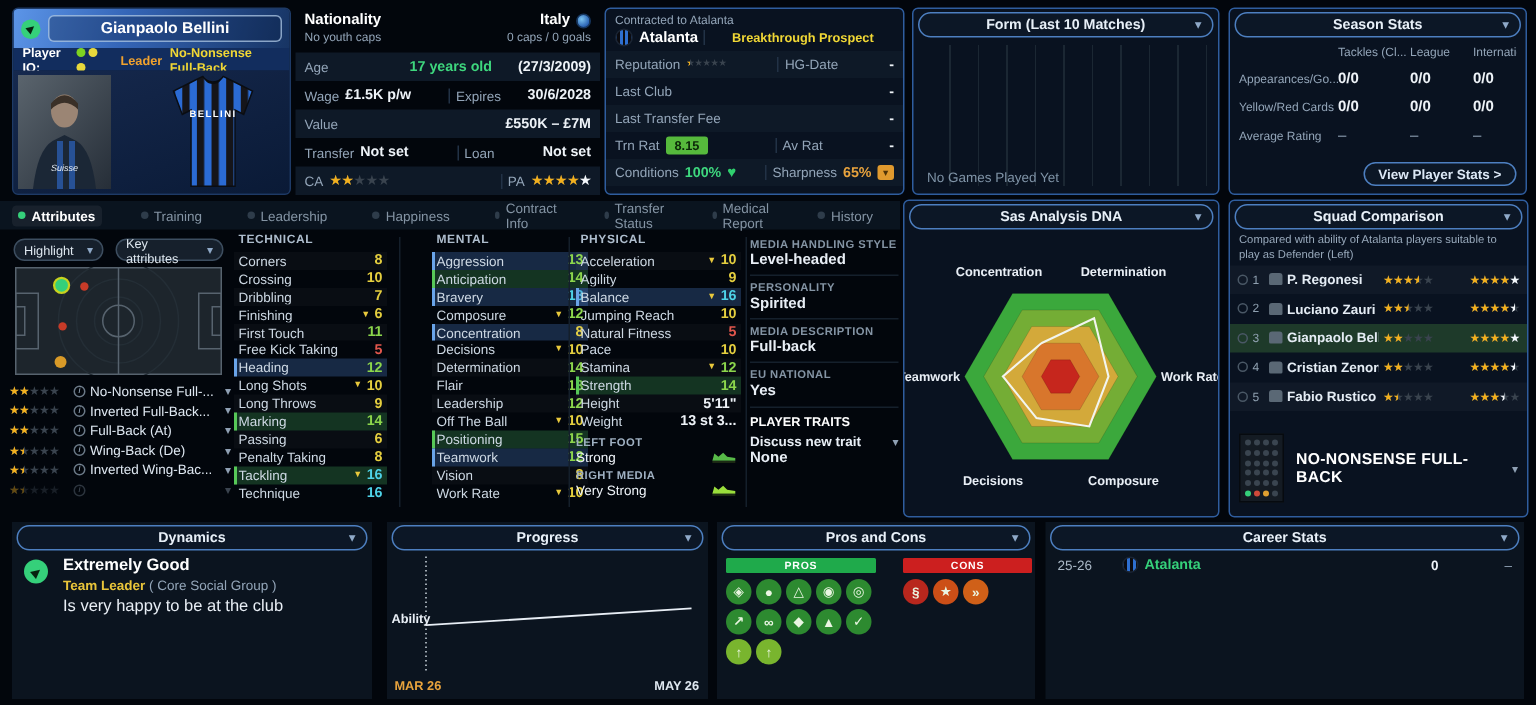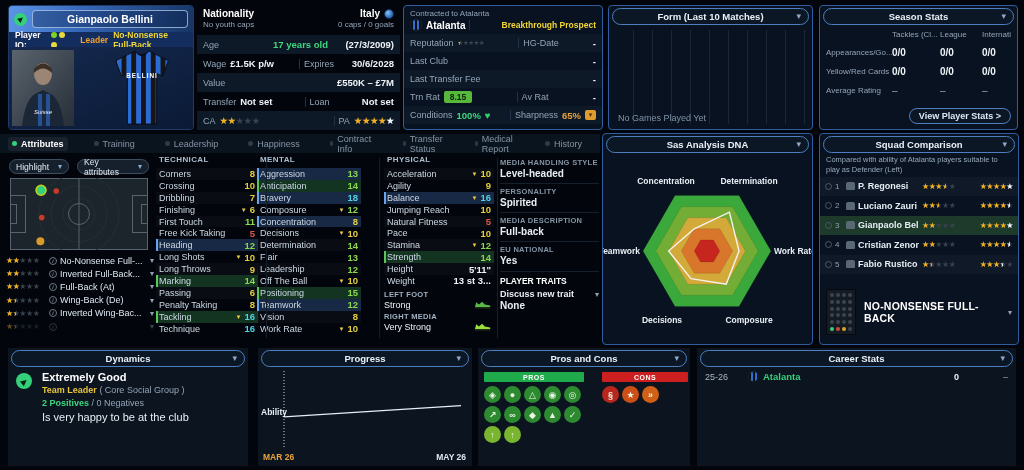--- a/index.html
+++ b/index.html
@@ -49,21 +49,21 @@
   .ih-s{font-size:8px;color:#93a5b8;margin-top:1px}
   .tr{text-align:right;justify-content:flex-end}
   .globe{width:10px;height:10px;border-radius:50%;background:radial-gradient(circle at 35% 35%,#7cc4f0,#2a62b4 70%);border:1px solid #16365f;display:inline-block}
   .irow{display:flex;align-items:center;padding:0 6px;height:19px;gap:4px}
   .irow.alt{background:#0e1927}
   #contract-panel{left:403px;top:5px;width:200px;height:125px}
   #contract-panel .irow{height:18px}
   .c-title{font-size:8px;color:#93a5b8;padding:3px 6px 0}
   .c-club{display:flex;align-items:center;gap:4px;padding:1px 6px 3px}
   .c-club .cname{font-weight:bold;font-size:10px;color:#fff}
-  .c-status{flex:1;text-align:right;color:#f0d735;font-size:8.5px;font-weight:bold}
+  .c-status{flex:1;text-align:center;color:#f0d735;font-size:8.5px;font-weight:bold}
   .clublogo{width:12px;height:12px;border-radius:50%;background:repeating-linear-gradient(90deg,#0b0b10 0 2px,#2e6fd0 2px 4px);border:1px solid #1a2433;display:inline-block}
   .badge{background:#56b93c;color:#0a2608;font-size:8.5px;font-weight:bold;padding:1px 6px;border-radius:2px}
   .heart{color:#2fd06e;font-size:10px}
   .sharpbox{width:11px;height:10px;background:#e09a2e;border-radius:2px;display:flex;align-items:center;justify-content:center;color:#503408;font-size:7px}
 
   
   #form-panel{left:608px;top:5px;width:205px;height:125px}
   .form-body{position:absolute;left:6px;top:24px;right:6px;bottom:5px;
      background:repeating-linear-gradient(90deg,transparent 0 18px,#1b2733 18px 19px)}
   .form-empty{position:absolute;left:3px;bottom:1px;font-size:9px;color:#7f93a6}
@@ -94,21 +94,21 @@
   .role-row{display:flex;align-items:center;height:13.2px;gap:3px;padding:0 2px}
   .role-row.partial{opacity:.4}
   .rstars{width:40px;flex:0 0 40px}
   .info-i{width:8px;height:8px;border-radius:50%;border:1px solid #6a7886;color:#9fb0c2;font-size:6px;
           display:flex;align-items:center;justify-content:center;font-style:italic;flex:0 0 8px}
   .rname{flex:1;color:#dfe8f2;white-space:nowrap;overflow:hidden;font-size:9px}
   .rchev{color:#8fa0b4;font-size:8px}
 
   .attr-col{position:absolute;width:102px;top:155px}
   #col-technical{left:156px}
-  #col-mental{left:257px;width:104px}
+  #col-mental{left:288px;width:104px}
   #col-physical{left:384px;width:110px}
   .attr-title{font-size:8px;font-weight:bold;color:#aebdcd;letter-spacing:.4px;height:13px;padding-left:3px}
   .attr-row{display:flex;align-items:center;height:11.9px;padding:0 3px;font-size:9px;color:#cdd8e3}
   .attr-row:nth-of-type(even){background:rgba(255,255,255,0.03)}
   .attr-row.hl-blue{background:rgba(74,124,200,0.30);border-left:2px solid #6aa4e8;padding-left:1px}
   .attr-row.hl-green{background:rgba(58,150,80,0.32);border-left:2px solid #57c858;padding-left:1px}
   .an{white-space:nowrap;overflow:hidden}
   .aflex{flex:1}
   .adown{color:#e8c83c;font-size:6px;margin-right:3px}
   .av{font-weight:bold;font-size:9.5px}
@@ -832,21 +832,20 @@
       <span>Dynamics</span>
       <span class="chev">▾</span>
     </div>
     <div class="dyn-body">
       <span class="dyn-icon">
           <span>▶</span>
         </span>
       <div class="dyn-text">
         <div class="dyn-l1">Extremely Good</div>
         <div class="dyn-l2"><span class="tl">Team Leader</span> <span class="grp">( Core Social Group )</span></div>
-        <div class="dyn-l3"><span class="pos">2 Positives</span> <span class="neg">/</span> <span class="neg">0 Negatives</span></div>
         <div class="dyn-l4">Is very happy to be at the club</div>
       </div>
     </div>
   </section>
 
   <section class="panel" id="progress-panel">
     <div class="pill">
       <span>Progress</span>
       <span class="chev">▾</span>
     </div>

